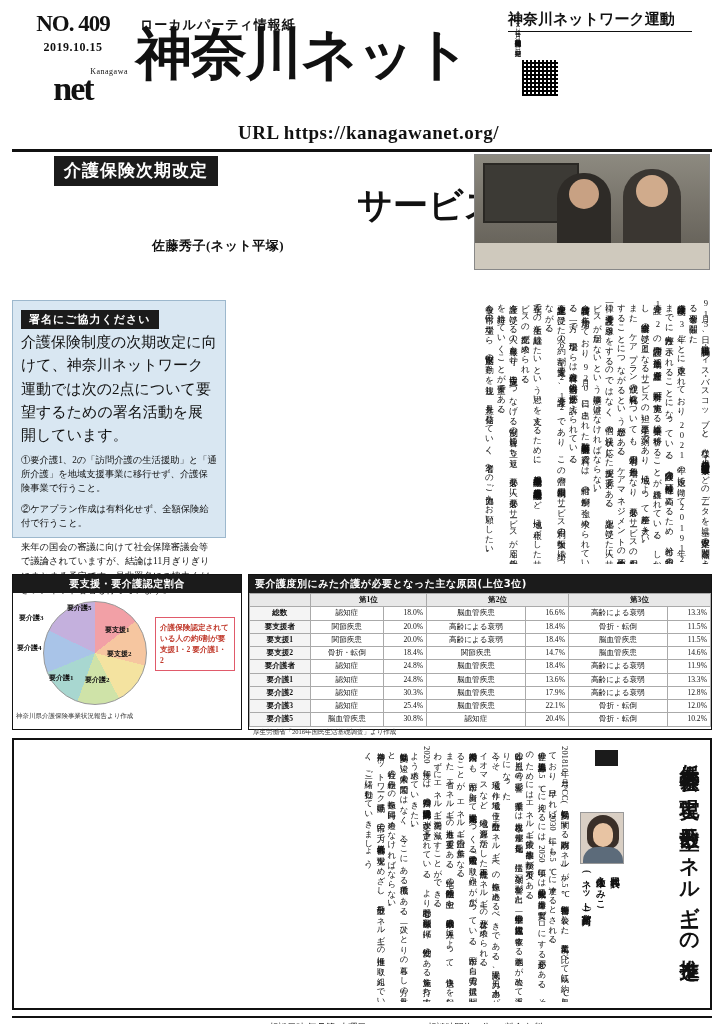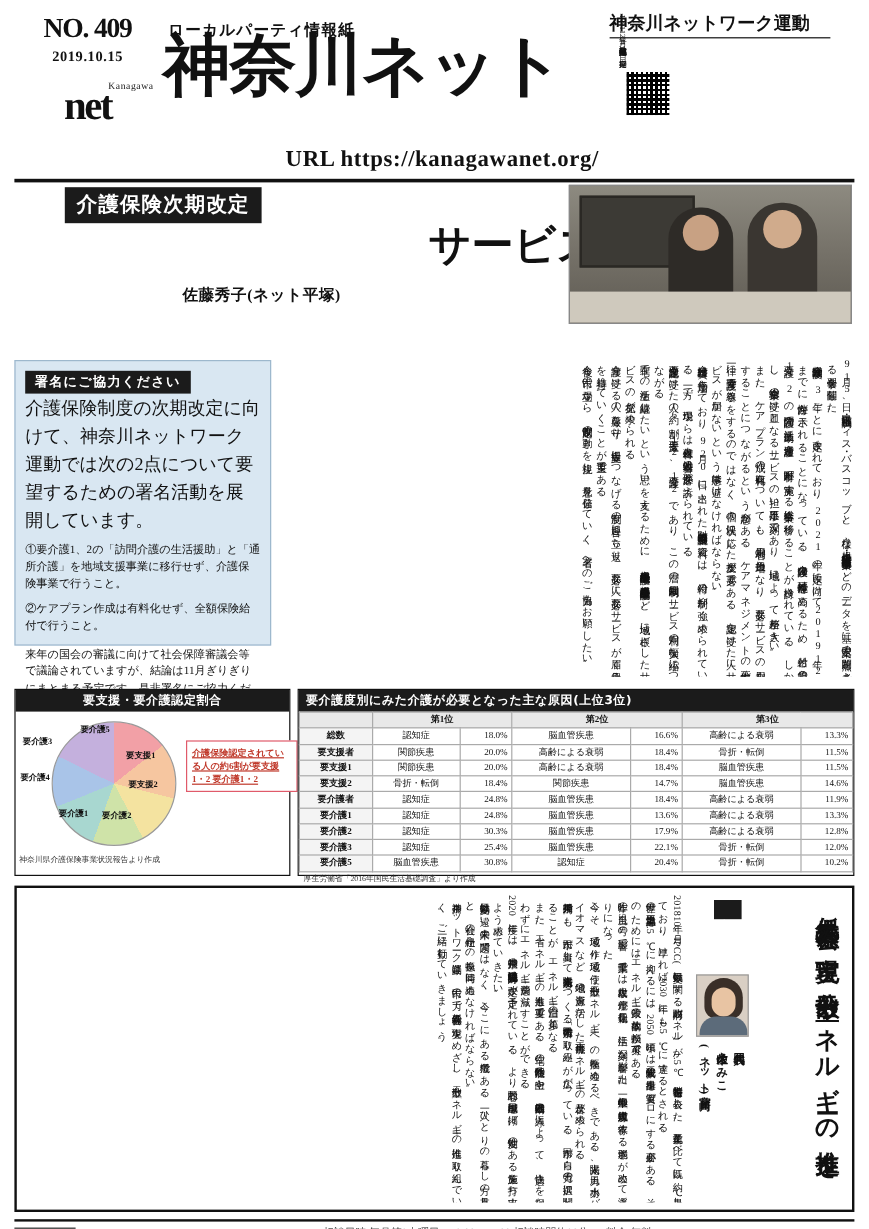--- a/index.html
+++ b/index.html
@@ -187,23 +187,23 @@
       #f4e3a0 104deg 152deg,
       #cfe3a8 152deg 200deg,
       #a8d7d0 200deg 248deg,
       #a9c4e8 248deg 296deg,
       #c4b0dd 296deg 360deg
     );
     border:1px solid #999;
   }
   .pie-lab { position:absolute; font-size:7px; font-weight:bold; line-height:1.1; text-align:center; }
   .callout {
-    position:absolute; left:142px; top:24px; width:93px;
+    position:absolute; left:142px; top:24px; width:80px;
     border:1px solid #e05a6a; background:#fff;
-    font-size:7.6px; line-height:1.45; padding:4px; color:#c0392b; font-weight:bold;text-decoration:underline;
+    font-size:7.6px; line-height:1.45; padding:4px; color:#c0392b; font-weight:bold;
   }
   .cl-source { font-size:6.5px; padding:1px 3px; color:#333; }
 
   .chart-right {
     position:absolute; left:236px; top:0; right:0; height:156px;
     border:1px solid #111;
   }
   .cr-title {
     background:#1b1b1b; color:#fff; font-size:10px; font-weight:bold;
     padding:2px 6px; letter-spacing:0.5px;

